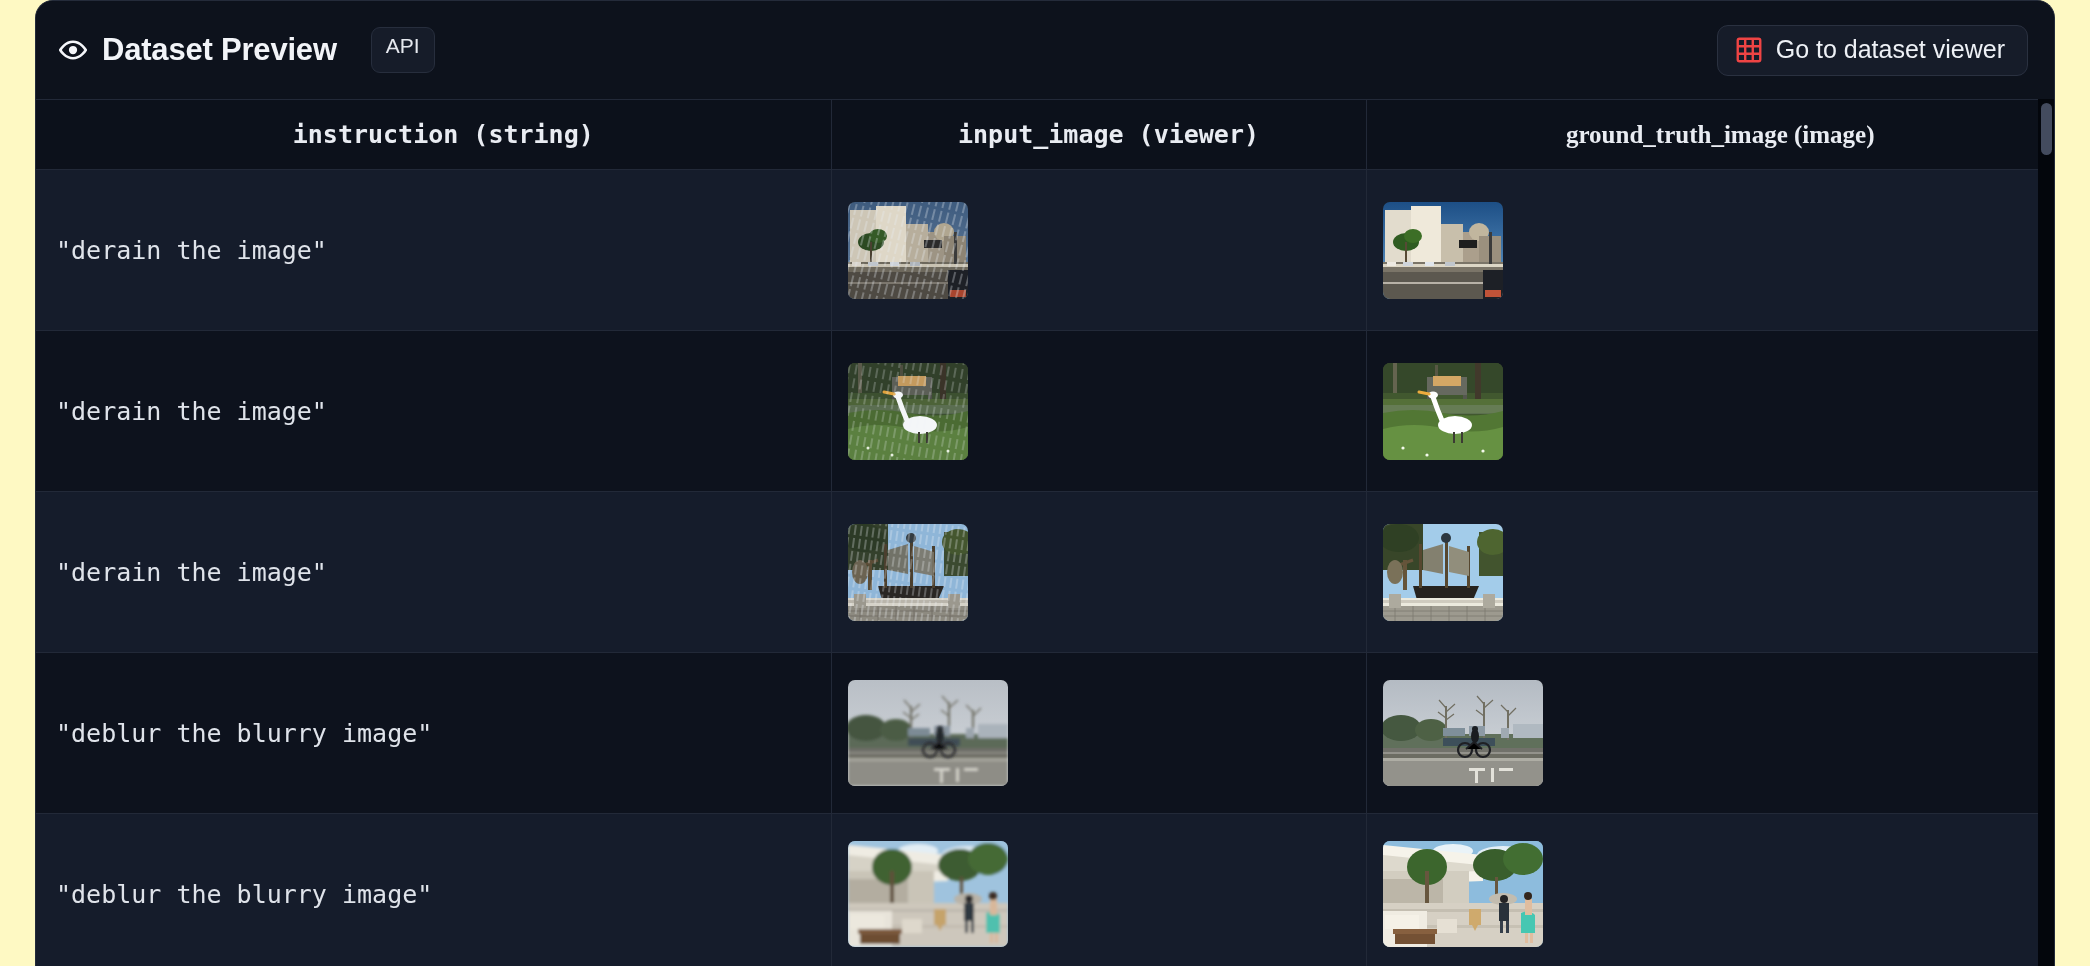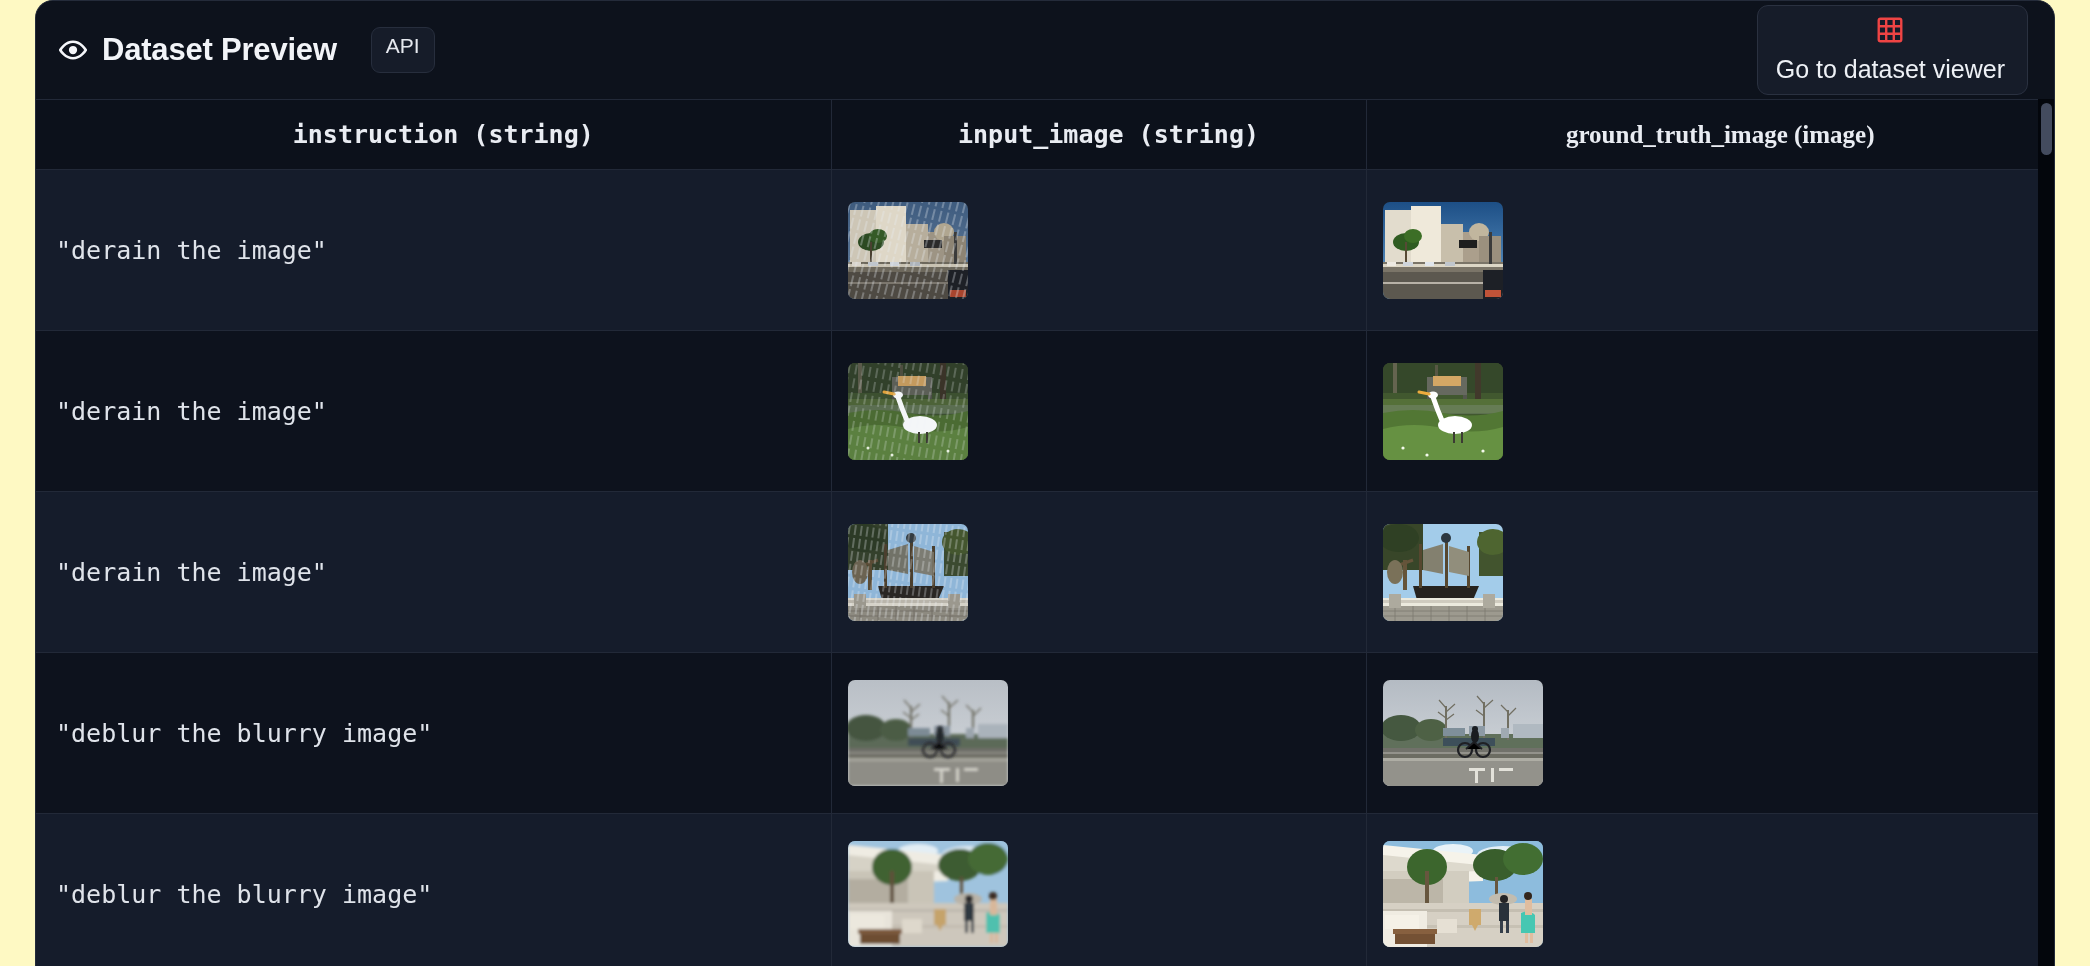--- a/index.html
+++ b/index.html
@@ -40,21 +40,21 @@
     color: #e6e9ef; font-size: 21px; font-weight: 400;
     padding: 7px 14px 16px; border-radius: 9px; line-height: 1;
     white-space: nowrap;
   }
   .header-right { margin-left: auto; }
   .viewer-btn {
     display: flex; align-items: center; gap: 14px;
     background: #161c29; border: 1px solid #2a3140;
     border-radius: 11px; padding: 11px 22px 12px 18px;
     color: #eef1f6; font-size: 25px; line-height: 1;
-    white-space: nowrap; cursor: pointer; flex-direction: column;
+    white-space: nowrap; cursor: pointer;
   }
   .grid-icon { width: 26px; height: 26px; display: block; flex: none; }
 
   
   .table-wrap { position: relative; width: 100%; }
   table { border-collapse: collapse; width: 2018px; table-layout: fixed; }
   col.c-instruction { width: 795px; }
   col.c-input { width: 535px; }
   col.c-truth { width: 688px; }
 
@@ -141,21 +141,21 @@
     <div class="table-wrap">
       <table>
         <colgroup>
           <col class="c-instruction">
             <col class="c-input">
             <col class="c-truth">
         </colgroup>
         <thead>
           <tr>
             <th>instruction (string)</th>
-            <th>input_image (string)</th>
+            <th>input_image (viewer)</th>
             <th>ground_truth_image (image)</th>
           </tr>
         </thead>
         <tbody>
 
           <tr>
             <td>"derain the image"</td>
             <td class="cell-img">
               <span class="thumb" style="width:120px;height:97px;">
                 <svg viewBox="0 0 120 97" preserveAspectRatio="none">

